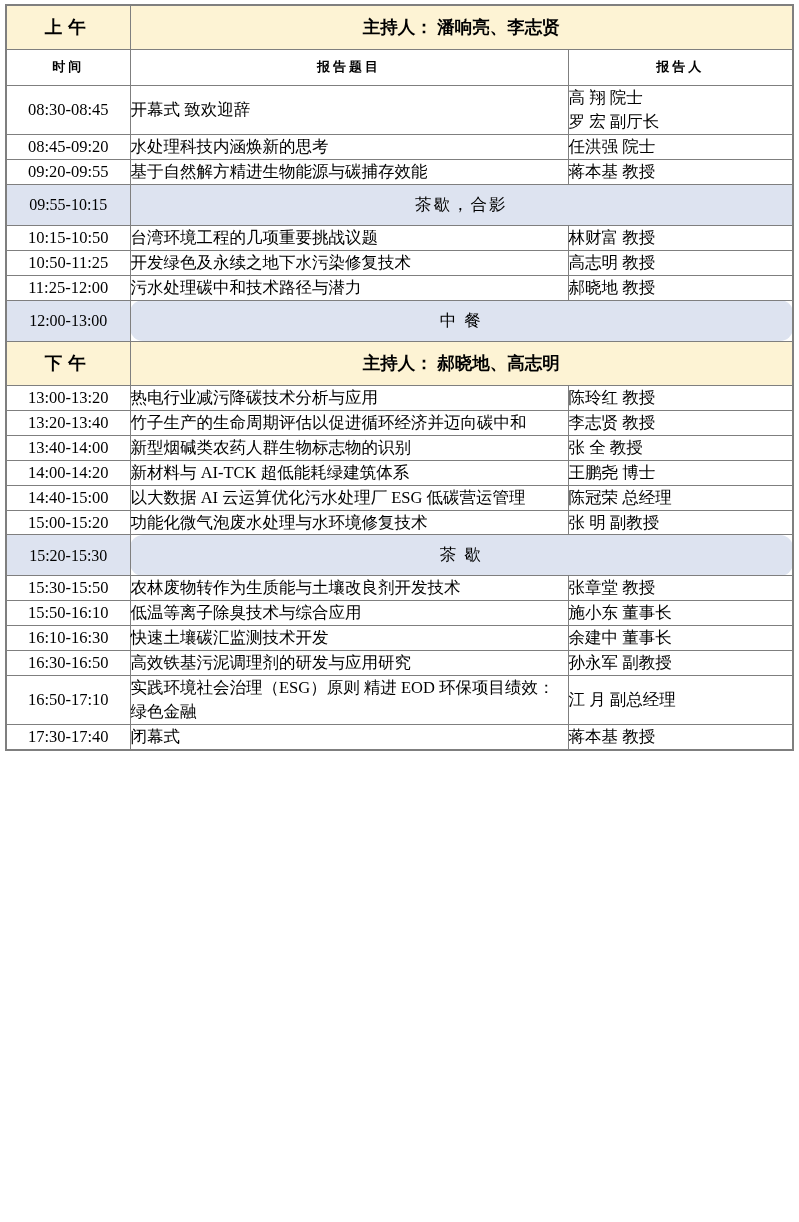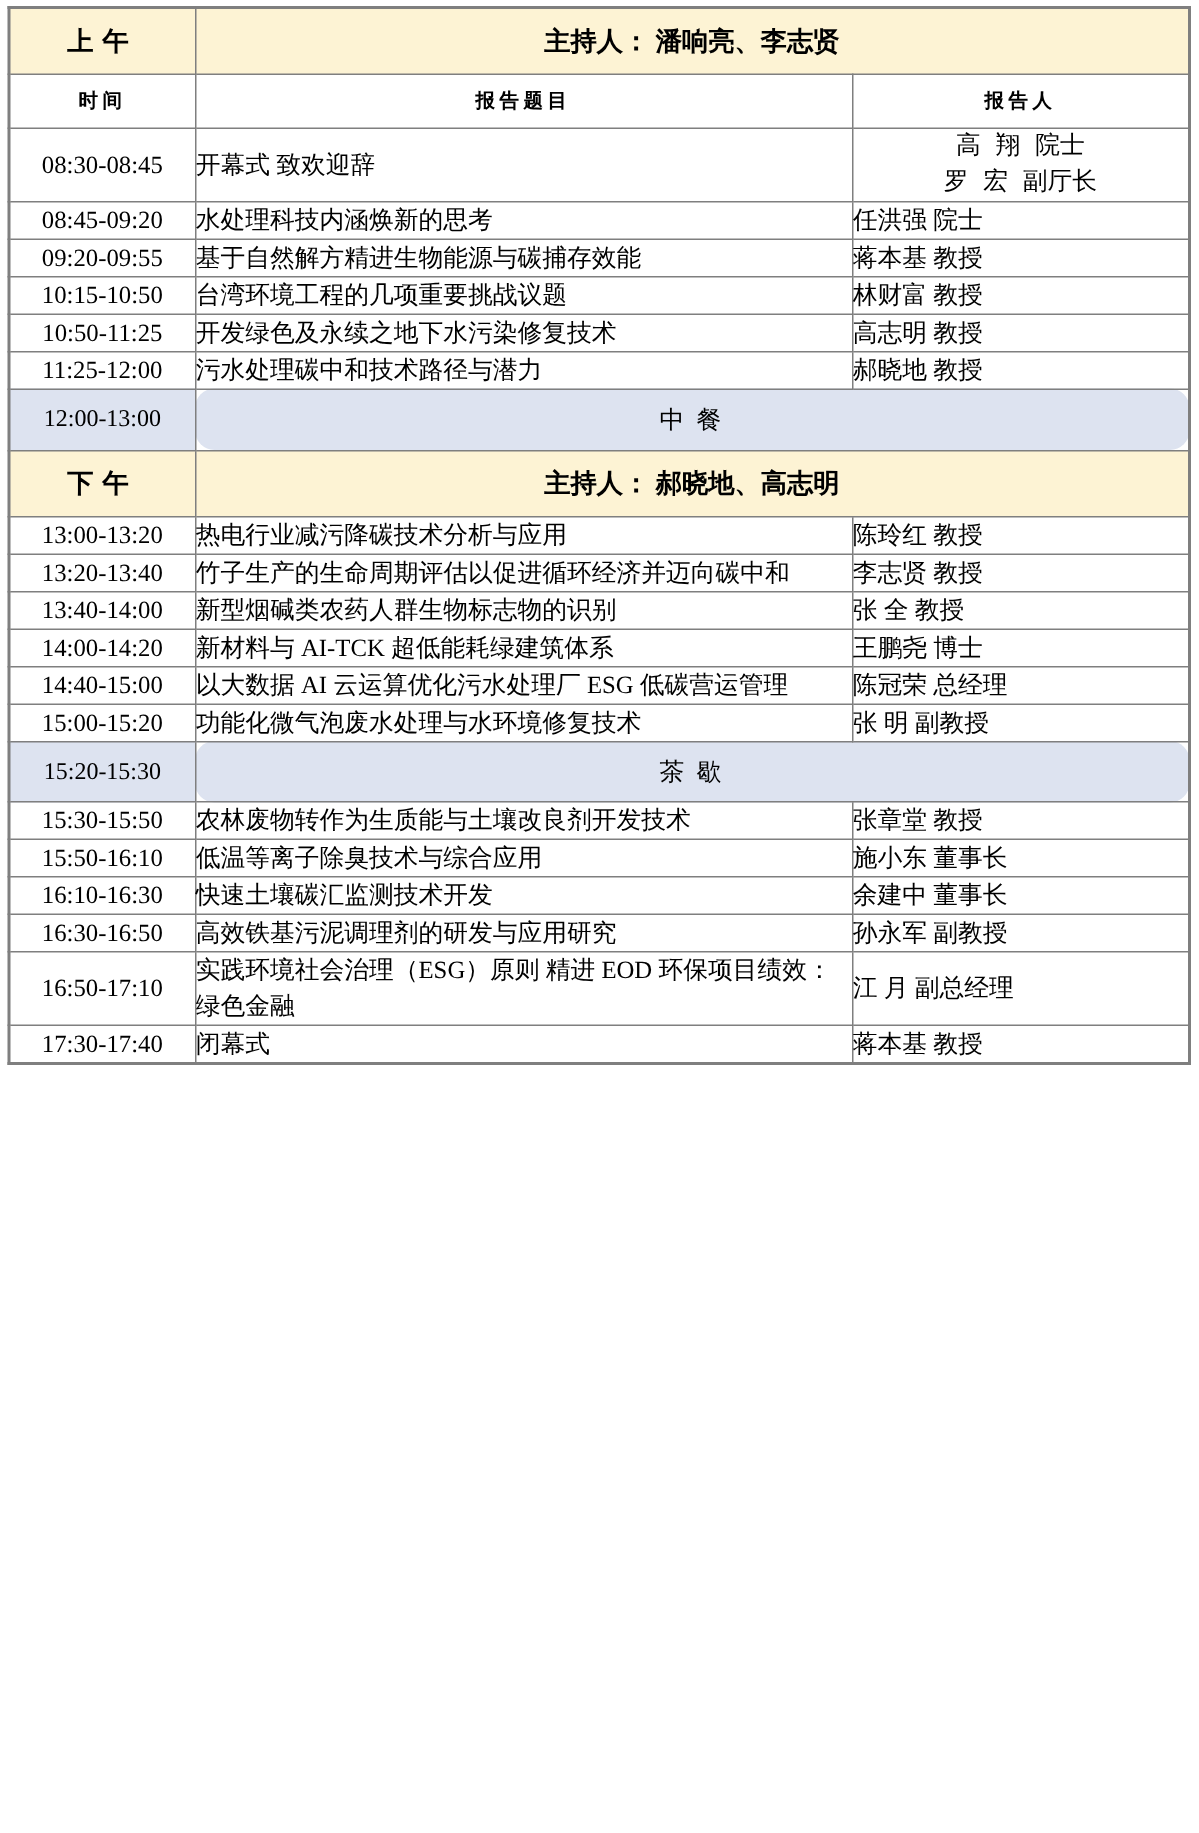--- a/index.html
+++ b/index.html
@@ -84,23 +84,21 @@
   }
   tr.break td.brk-label {
     letter-spacing: 2px;
   }
   .sp2 { letter-spacing: 6px; border-radius: 13px; }
   .sp1 { letter-spacing: 3px; }
 
   .twoline { line-height: 1.5; }
   .spk-two {
     line-height: 1.55;
-    text-align: center;
     padding: 6px 6px;
-    font-family: Liberation Mono, monospace;
   }
   .thickline td { border-bottom: 2px solid #7f7f7f; margin-left: 44px; }
 </style>
 </head>
 <body>
 
 <div class="sheet">
   <table class="agenda">
     <colgroup>
       <col class="c-time">
@@ -134,20 +132,24 @@
         <td class="cell cell-title">水处理科技内涵焕新的思考</td>
         <td class="cell cell-spk">任洪强  院士</td>
       </tr>
 
       <tr>
         <td class="cell cell-time">09:20-09:55</td>
         <td class="cell cell-title">基于自然解方精进生物能源与碳捕存效能</td>
         <td class="cell cell-spk">蒋本基  教授</td>
       </tr>
 
+      <tr class="break">
+        <td class="brk-time">09:55-10:15</td>
+        <td colspan="2" class="brk-label sp1">茶歇，合影</td>
+      </tr>
 
       <tr>
         <td class="cell cell-time">10:15-10:50</td>
         <td class="cell cell-title">台湾环境工程的几项重要挑战议题</td>
         <td class="cell cell-spk">林财富  教授</td>
       </tr>
 
       <tr>
         <td class="cell cell-time">10:50-11:25</td>
         <td class="cell cell-title">开发绿色及永续之地下水污染修复技术</td>

